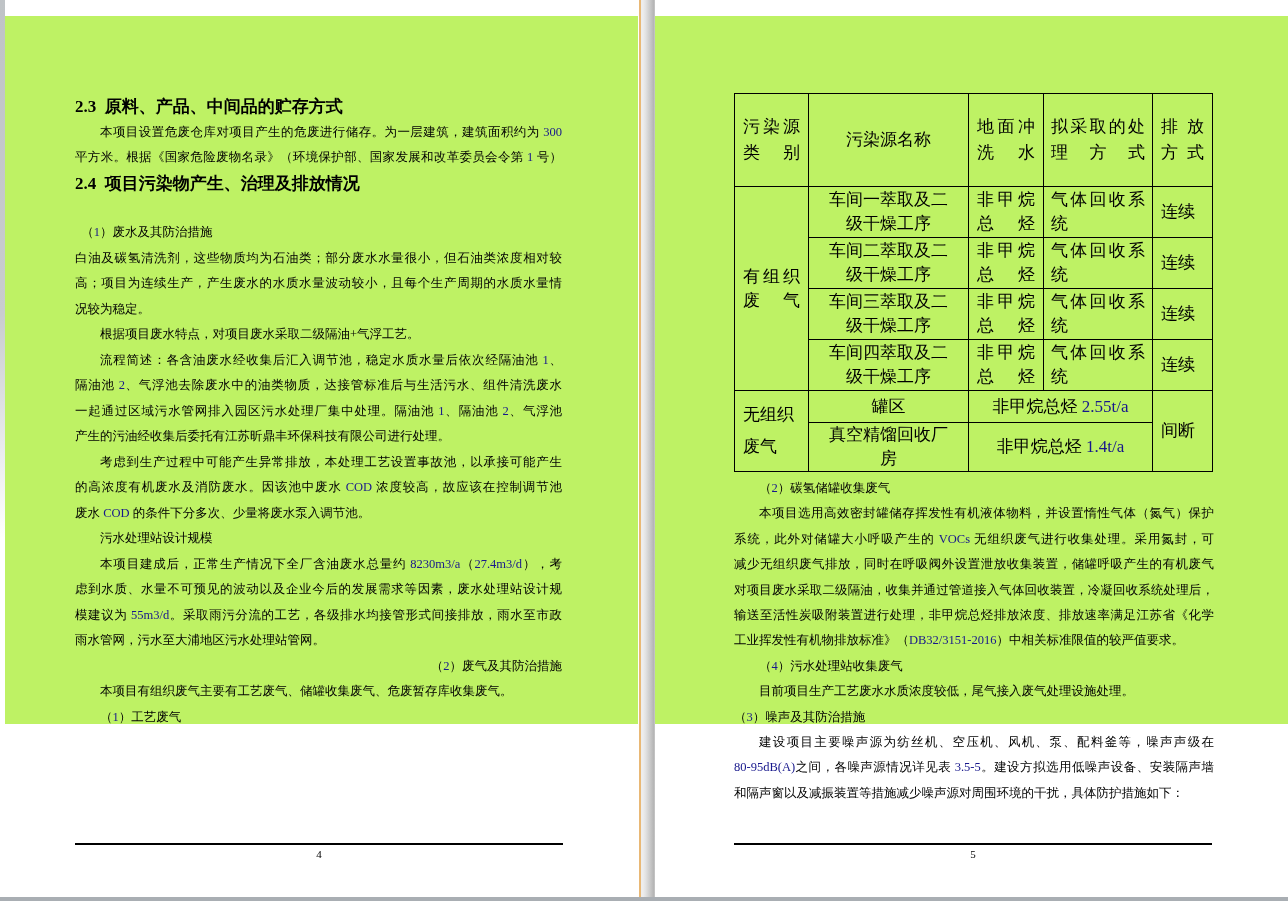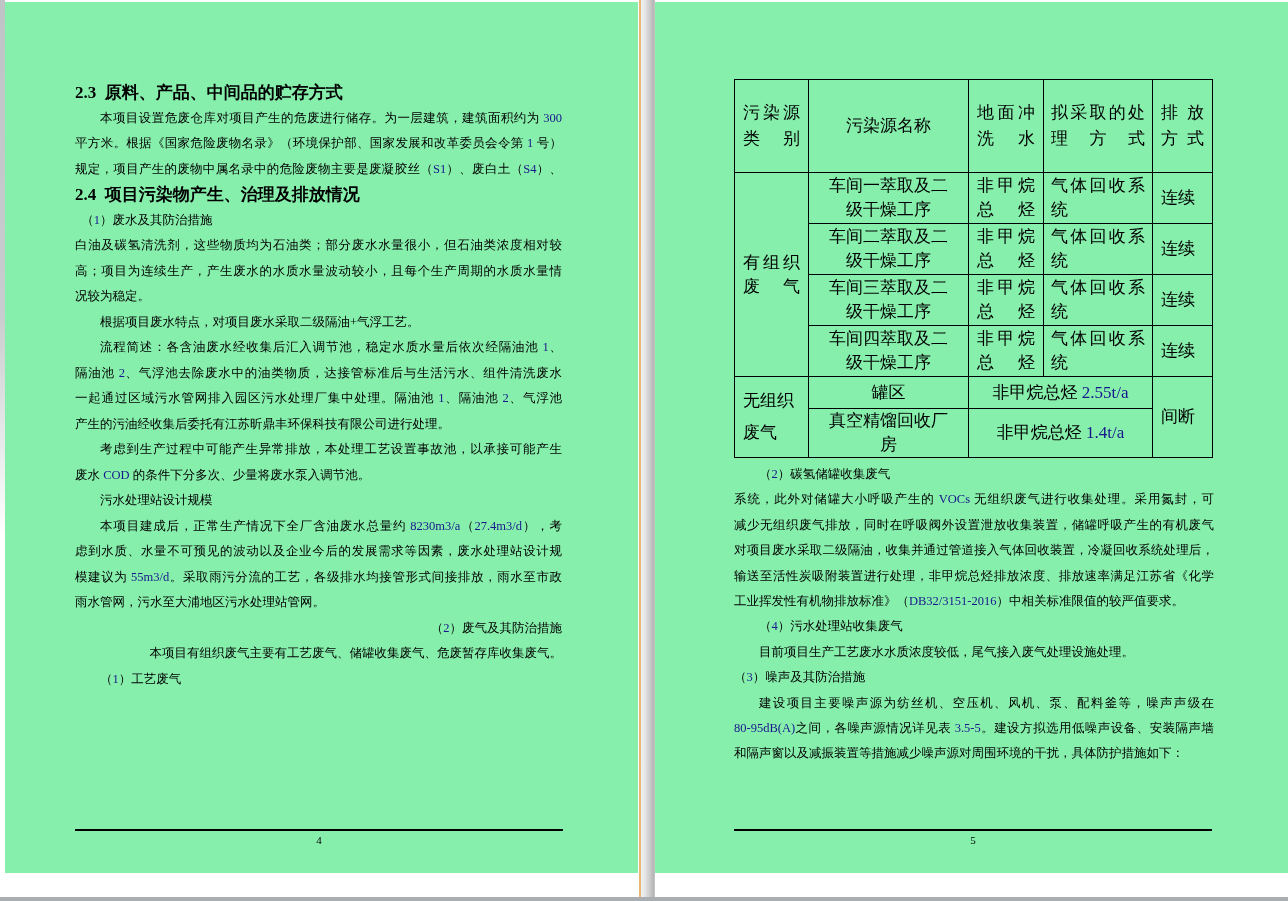--- a/index.html
+++ b/index.html
@@ -12,21 +12,21 @@
     position:absolute; left:0; top:0; width:5px; height:897px;
     background:linear-gradient(180deg,#bfc3c6 0%,#c9ccce 35%,rgba(238,238,238,0) 60%);
   }
   .edge-bottom {
     position:absolute; left:0; top:897px; width:1288px; height:4px; background:#a9aeb3;
   }
   .divider {
     position:absolute; left:638px; top:0; width:17px; height:897px;
     background:linear-gradient(90deg,#ffffff 0 1px,#e9b875 1px 3px,#ededed 3px 5px,#e2e2e2 45%,#b4b4b4 93%,#cccccc 100%);
   }
-  .page { position:absolute; top:2px; height:871px; background:#86efac; }
+  .page { position:absolute; top:16px; height:708px; background:#bef264; }
   .page-left  { left:5px;   width:633px; }
   .page-right { left:655px; width:633px; }
 
   
   .ptext { position:absolute; font-size:12.5px; }
   .ptext .line {
     height:var(--lh); line-height:var(--lh); overflow:hidden; white-space:pre-wrap;
   }
   .ptext .line.fill { text-align:justify; text-align-last:justify; }
   .ptext .line.hd { font-weight:bold; font-size:17px; white-space:pre; }
@@ -63,40 +63,40 @@
 
 <div class="screen">
 
   <div class="edge-left"></div>
 
   <div class="page page-left">
     <div class="ptext" id="page0-text" style="left:70px; top:78px; width:487px; --lh:25.5px;">
         <div class="line hd">2.3  原料、产品、中间品的贮存方式</div>
         <div class="line fill" style="padding-left: 25px;">本项目设置危废仓库对项目产生的危废进行储存。为一层建筑，建筑面积约为 <span class="lat">300</span></div>
         <div class="line fill">平方米。根据《国家危险废物名录》（环境保护部、国家发展和改革委员会令第 <span class="lat">1</span> 号）</div>
-        <div class="line fill">规定，项目产生的废物中属名录中的危险废物主要是废凝胶丝（<span class="lat">S1</span>）、废白土（<span class="lat">S4</span>）、</div>
         <div class="line hd">2.4  项目污染物产生、治理及排放情况</div>
-        <div class="line" style="padding-left: 6.25px;">（<span class="lat">1</span>）废水及其防治措施</div>
+        <div class="line" style="padding-left: 6.25px; margin-top: 24px;">（<span class="lat">1</span>）废水及其防治措施</div>
         <div class="line fill">白油及碳氢清洗剂，这些物质均为石油类；部分废水水量很小，但石油类浓度相对较</div>
         <div class="line fill">高；项目为连续生产，产生废水的水质水量波动较小，且每个生产周期的水质水量情</div>
         <div class="line">况较为稳定。</div>
         <div class="line" style="padding-left: 25px;">根据项目废水特点，对项目废水采取二级隔油+气浮工艺。</div>
         <div class="line fill" style="padding-left: 25px;">流程简述：各含油废水经收集后汇入调节池，稳定水质水量后依次经隔油池 <span class="lat">1</span>、</div>
         <div class="line fill">隔油池 <span class="lat">2</span>、气浮池去除废水中的油类物质，达接管标准后与生活污水、组件清洗废水</div>
         <div class="line fill">一起通过区域污水管网排入园区污水处理厂集中处理。隔油池 <span class="lat">1</span>、隔油池 <span class="lat">2</span>、气浮池</div>
         <div class="line">产生的污油经收集后委托有江苏昕鼎丰环保科技有限公司进行处理。</div>
         <div class="line fill" style="padding-left: 25px;">考虑到生产过程中可能产生异常排放，本处理工艺设置事故池，以承接可能产生</div>
+        <div class="line fill">的高浓度有机废水及消防废水。因该池中废水 <span class="lat">COD</span> 浓度较高，故应该在控制调节池</div>
         <div class="line">废水 <span class="lat">COD</span> 的条件下分多次、少量将废水泵入调节池。</div>
         <div class="line" style="padding-left: 25px;">污水处理站设计规模</div>
         <div class="line fill" style="padding-left: 25px;">本项目建成后，正常生产情况下全厂含油废水总量约 <span class="lat">8230m3/a</span>（<span class="lat">27.4m3/d</span>），考</div>
         <div class="line fill">虑到水质、水量不可预见的波动以及企业今后的发展需求等因素，废水处理站设计规</div>
         <div class="line fill">模建议为 <span class="lat">55m3/d</span>。采取雨污分流的工艺，各级排水均接管形式间接排放，雨水至市政</div>
         <div class="line">雨水管网，污水至大浦地区污水处理站管网。</div>
         <div class="line" style="padding-left: 6.25px; text-align: right;">（<span class="lat">2</span>）废气及其防治措施</div>
-        <div class="line" style="padding-left: 25px; text-align: right;">本项目有组织废气主要有工艺废气、储罐收集废气、危废暂存库收集废气。</div>
+        <div class="line" style="padding-left: 25px;">本项目有组织废气主要有工艺废气、储罐收集废气、危废暂存库收集废气。</div>
         <div class="line" style="padding-left: 25px;">（<span class="lat">1</span>）工艺废气</div>
       </div>
     <div class="footer-rule" style="left:70px; width:488px;"></div>
     <div class="page-num" style="left:70px; width:488px;">4</div>
   </div>
 
   <div class="divider"></div>
 
   <div class="page page-right">
 
@@ -150,20 +150,21 @@
       </tr>
       <tr class="rs">
         <td class="ctr pc2">真空精馏回收厂房</td>
         <td class="ctr" colspan="2">非甲烷总烃 <span class="lat">1.4t/a</span></td>
       </tr>
     </tbody>
       </table>
 
     <div class="ptext" id="page1-text" style="left:79px; top:460px; width:480px; --lh:25.4px;">
         <div class="line" style="padding-left: 25px;">（<span class="lat">2</span>）碳氢储罐收集废气</div>
+        <div class="line fill" style="padding-left: 25px;">本项目选用高效密封罐储存挥发性有机液体物料，并设置惰性气体（氮气）保护</div>
         <div class="line fill">系统，此外对储罐大小呼吸产生的 <span class="lat">VOCs</span> 无组织废气进行收集处理。采用氮封，可</div>
         <div class="line fill">减少无组织废气排放，同时在呼吸阀外设置泄放收集装置，储罐呼吸产生的有机废气</div>
         <div class="line fill">对项目废水采取二级隔油，收集并通过管道接入气体回收装置，冷凝回收系统处理后，</div>
         <div class="line fill">输送至活性炭吸附装置进行处理，非甲烷总烃排放浓度、排放速率满足江苏省《化学</div>
         <div class="line">工业挥发性有机物排放标准》（<span class="lat">DB32/3151-2016</span>）中相关标准限值的较严值要求。</div>
         <div class="line" style="padding-left: 25px;">（<span class="lat">4</span>）污水处理站收集废气</div>
         <div class="line" style="padding-left: 25px;">目前项目生产工艺废水水质浓度较低，尾气接入废气处理设施处理。</div>
         <div class="line">（<span class="lat">3</span>）噪声及其防治措施</div>
         <div class="line fill" style="padding-left: 25px;">建设项目主要噪声源为纺丝机、空压机、风机、泵、配料釜等，噪声声级在</div>
         <div class="line fill"><span class="lat">80-95dB(A)</span>之间，各噪声源情况详见表 <span class="lat">3.5-5</span>。建设方拟选用低噪声设备、安装隔声墙</div>

